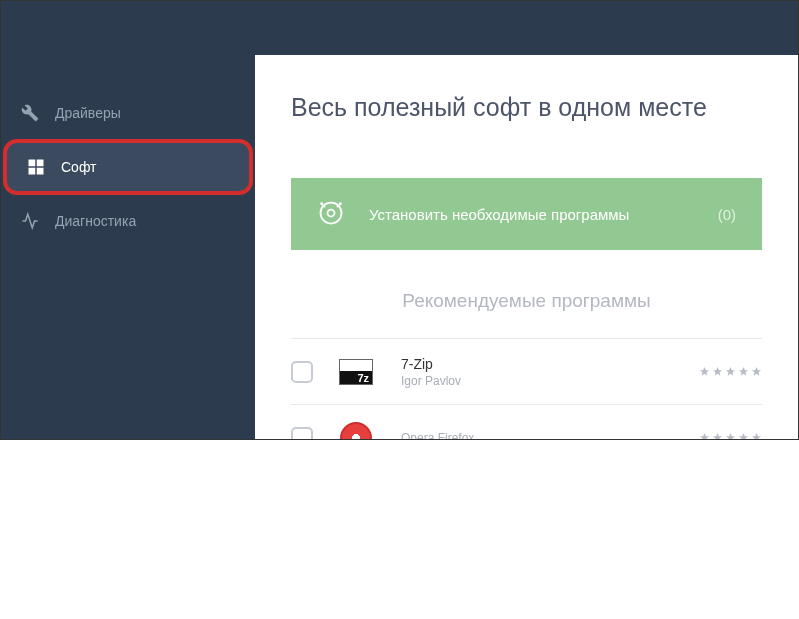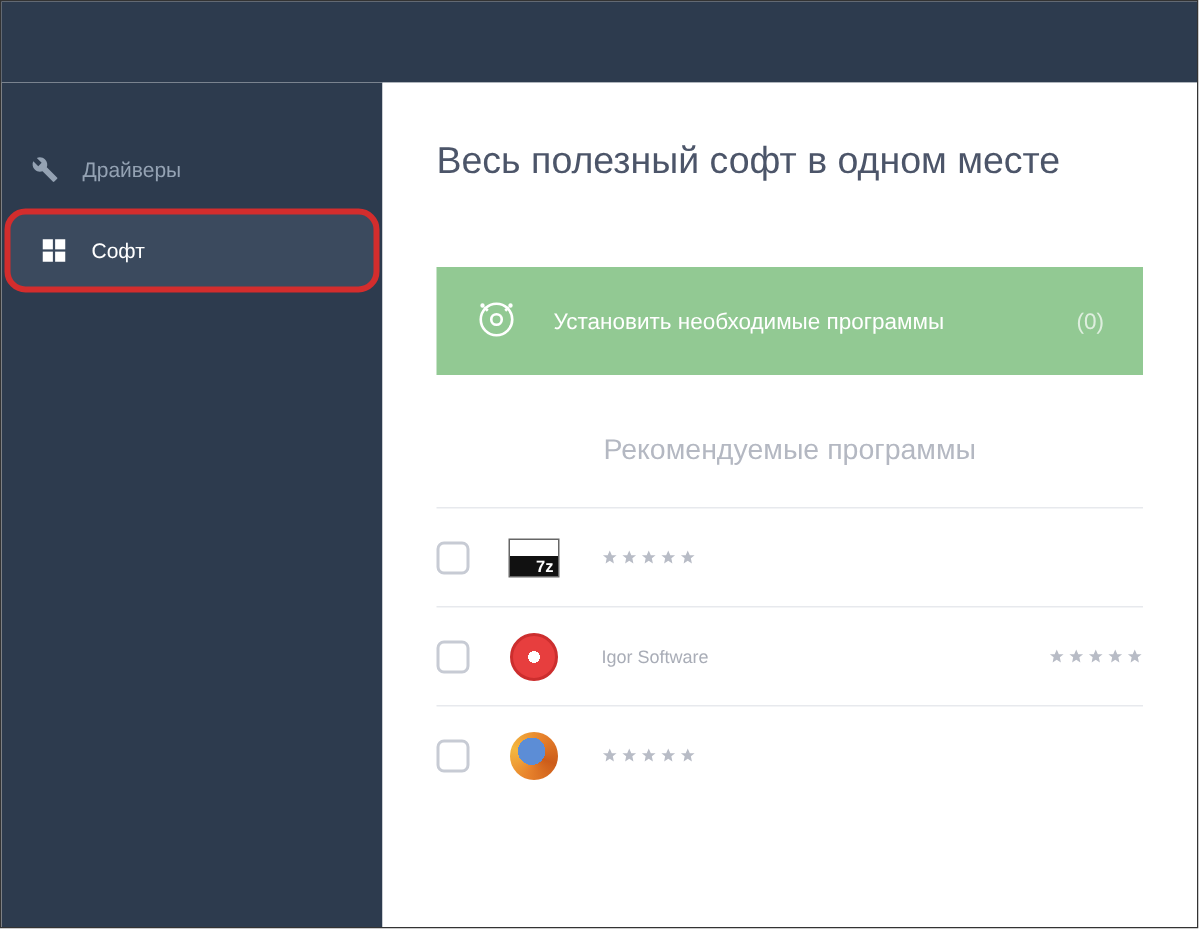--- a/index.html
+++ b/index.html
@@ -1,18 +1,18 @@
 <!DOCTYPE html>
 <html><head>
   <meta charset="utf-8">
   <style>
     * { margin: 0; padding: 0; box-sizing: border-box; }
     body { font-family: -apple-system, BlinkMacSystemFont, "Segoe UI", Arial, sans-serif; }
     .window {
-      width: 799px; height: 619px; background: #fff; border: 1px solid #333; display: flex; flex-direction: column;
+      width: 799px; height: 440px; background: #fff; border: 1px solid #333; display: flex; flex-direction: column;
     }
     .titlebar { height: 54px; background: #2d3b4e; flex-shrink: 0; }
     .main { flex: 1; display: flex; overflow: hidden; }
     .sidebar { width: 254px; background: #2d3b4e; flex-shrink: 0; padding-top: 30px; }
     .sidebar-item {
       height: 56px; display: flex; align-items: center; padding: 0 18px; cursor: pointer;
       color: #94a2b3; font-size: 14px;
     }
     .sidebar-item.active { background: #3b4a5e; color: #fff; }
     .sidebar-item.highlighted {
@@ -99,20 +99,28 @@
               <rect x="2" y="2" width="9" height="9"></rect>
               <rect x="13" y="2" width="9" height="9"></rect>
               <rect x="2" y="13" width="9" height="9"></rect>
               <rect x="13" y="13" width="9" height="9"></rect>
             </svg>
         </span>
         <span>Софт</span>
       </div>
 
 
+      <div class="sidebar-item">
+        <span class="sidebar-icon">
+          <svg width="18" height="18" viewBox="0 0 24 24" fill="none" stroke="currentColor" stroke-width="2">
+              <polyline points="2 12 6 12 9 3 15 21 18 12 22 12"></polyline>
+            </svg>
+        </span>
+        <span>Диагностика</span>
+      </div>
 
 
     </div>
 
     <div class="content">
       <h1 class="page-title">Весь полезный софт в одном месте</h1>
 
       <div class="install-bar">
         <span class="install-icon">
           <svg width="28" height="28" viewBox="0 0 24 24" fill="none" stroke="#fff" stroke-width="1.5">
@@ -129,20 +137,24 @@
 
       <h2 class="section-title">Рекомендуемые программы</h2>
 
       <div class="app-list">
 
         <div class="app-row">
           <div class="checkbox"></div>
           <div class="app-icon">
               <div class="sevenzip"></div>
             </div>
+          <div class="app-info">
+            <div class="app-name">7-Zip</div>
+            <div class="app-vendor">Igor Pavlov</div>
+          </div>
           <div class="stars">
             <svg class="star" viewBox="0 0 24 24">
                 <path d="M12 2l3 7h7l-5.5 4.5L18 21l-6-4-6 4 1.5-7.5L2 9h7z"></path>
               </svg>
             <svg class="star" viewBox="0 0 24 24">
                 <path d="M12 2l3 7h7l-5.5 4.5L18 21l-6-4-6 4 1.5-7.5L2 9h7z"></path>
               </svg>
             <svg class="star" viewBox="0 0 24 24">
                 <path d="M12 2l3 7h7l-5.5 4.5L18 21l-6-4-6 4 1.5-7.5L2 9h7z"></path>
               </svg>
@@ -154,21 +166,21 @@
               </svg>
           </div>
         </div>
 
         <div class="app-row">
           <div class="checkbox"></div>
           <div class="app-icon">
               <div class="opera"></div>
             </div>
           <div class="app-info">
-            <div class="app-vendor">Igor Software</div>
+            <div class="app-vendor">Opera Firefox</div>
           </div>
           <div class="stars">
             <svg class="star" viewBox="0 0 24 24">
                 <path d="M12 2l3 7h7l-5.5 4.5L18 21l-6-4-6 4 1.5-7.5L2 9h7z"></path>
               </svg>
             <svg class="star" viewBox="0 0 24 24">
                 <path d="M12 2l3 7h7l-5.5 4.5L18 21l-6-4-6 4 1.5-7.5L2 9h7z"></path>
               </svg>
             <svg class="star" viewBox="0 0 24 24">
                 <path d="M12 2l3 7h7l-5.5 4.5L18 21l-6-4-6 4 1.5-7.5L2 9h7z"></path>

